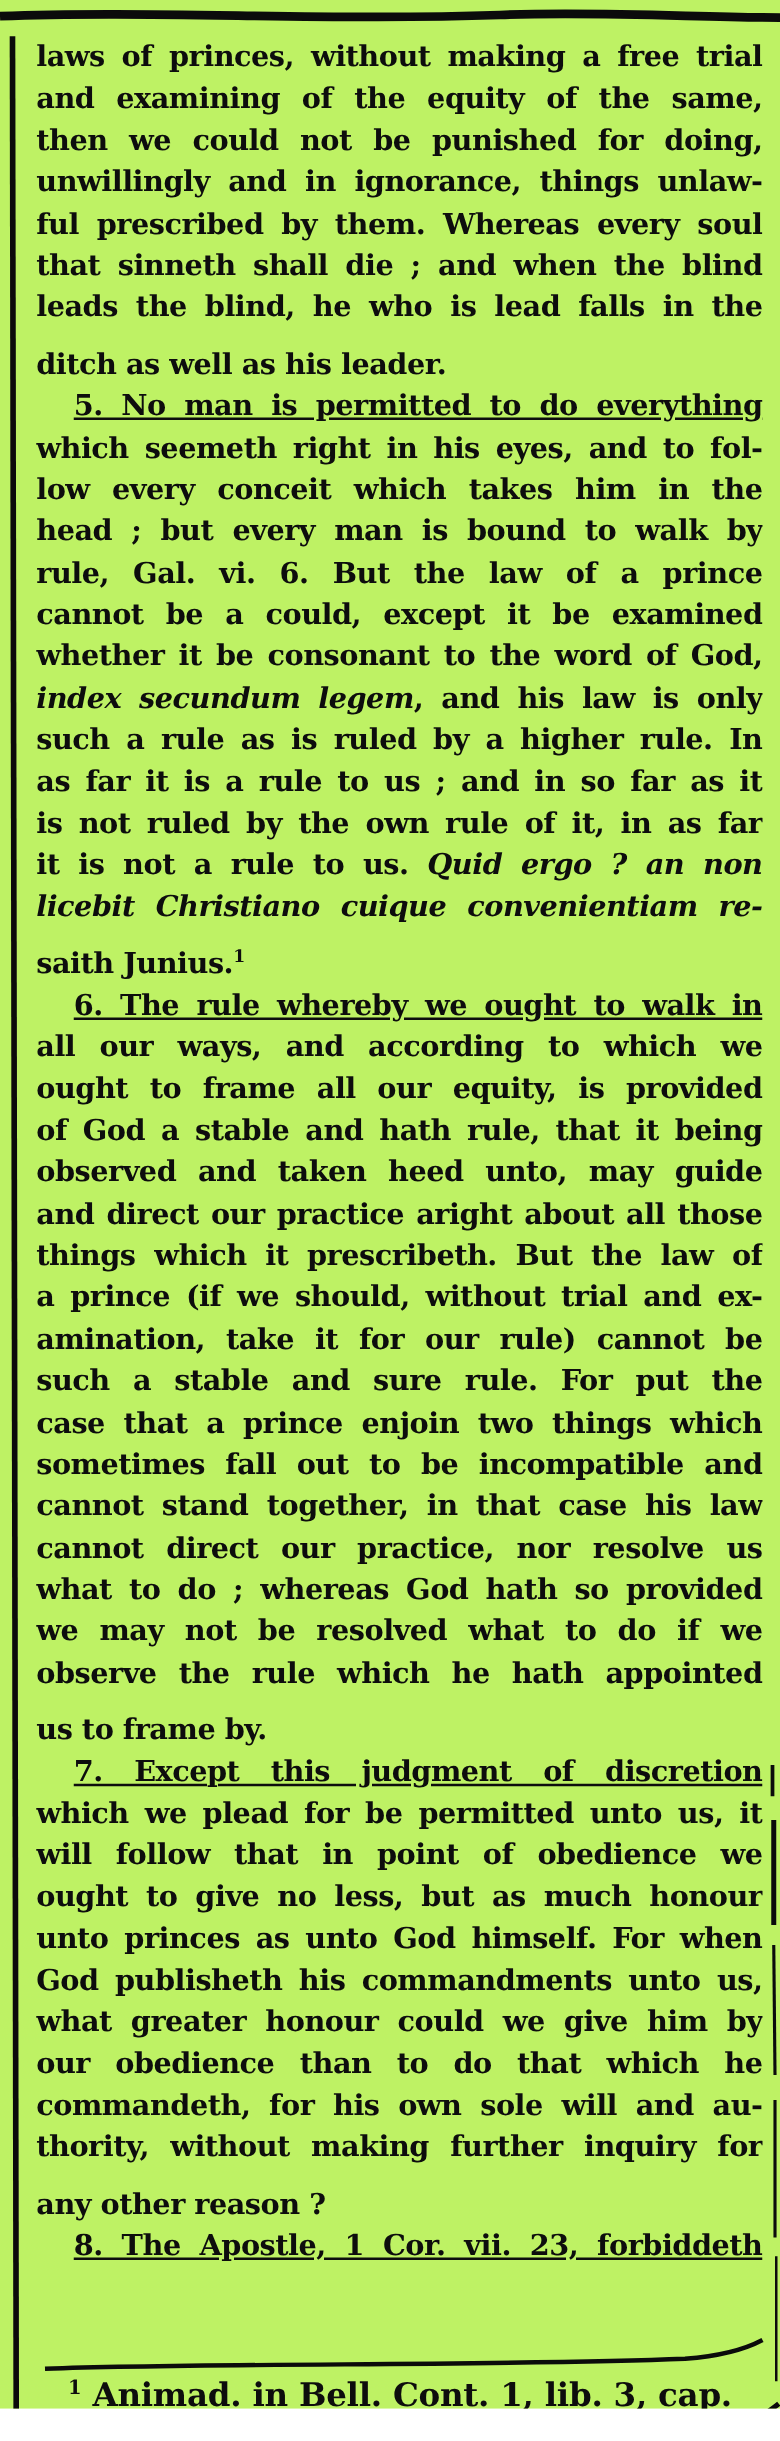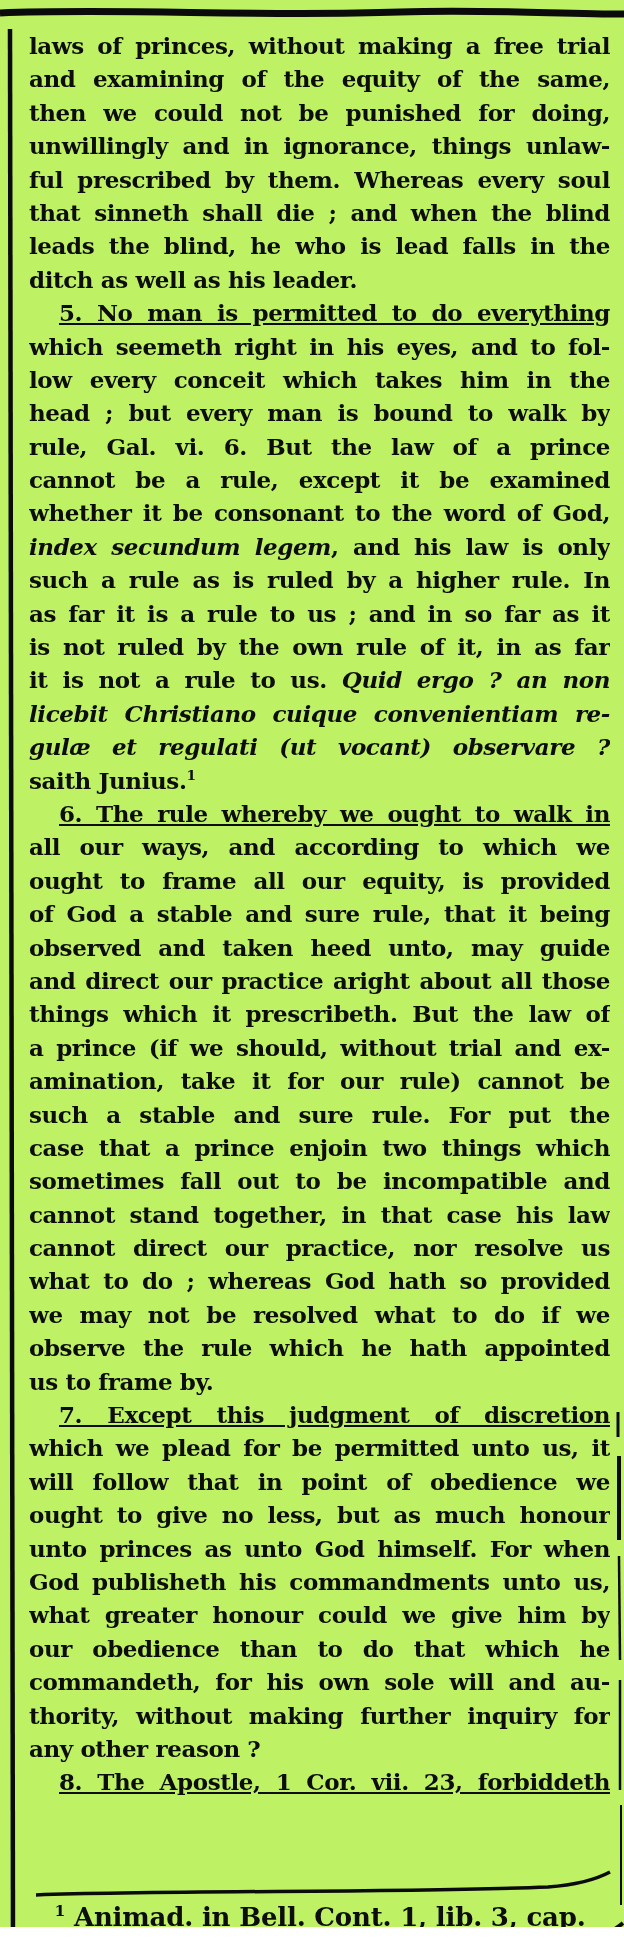--- a/index.html
+++ b/index.html
@@ -19,21 +19,21 @@
     font-size:23px;
     font-weight:600;
     line-height:33.4px;
     height:33.4px;
     letter-spacing:-0.4px;
     text-align:justify;
     text-align-last:justify;
     overflow:hidden;
     white-space:normal;
   }
-  .line.end{text-align-last:left;}
+  .line.end{text-align-last:left;margin-top:12px;}
   .line.indent{text-indent:30px;text-decoration:underline;}
   .line i{font-style:italic;}
   sup{font-size:0.6em;vertical-align:super;line-height:0;}
   .footnote{
     position:absolute;left:30px;top:1902px;width:580px;
     text-align:center;
     font-size:26px;font-weight:600;letter-spacing:-0.2px;
   }
 </style>
 </head>
@@ -60,34 +60,33 @@
       <div class="line">unwillingly and in ignorance, things unlaw-</div>
       <div class="line">ful prescribed by them.  Whereas every soul</div>
       <div class="line">that sinneth shall die ; and when the blind</div>
       <div class="line">leads the blind, he who is lead falls in the</div>
       <div class="line end">ditch as well as his leader.</div>
       <div class="line indent">5. No man is permitted to do everything</div>
       <div class="line">which seemeth right in his eyes, and to fol-</div>
       <div class="line">low every conceit which takes him in the</div>
       <div class="line">head ; but every man is bound to walk by</div>
       <div class="line">rule, Gal. vi. 6.  But the law of a prince</div>
-      <div class="line">cannot be a rule, except it be examined</div>
+      <div class="line">cannot be a could, except it be examined</div>
       <div class="line">whether it be consonant to the word of God,</div>
       <div class="line"><i>index secundum legem</i>, and his law is only</div>
       <div class="line">such a rule as is ruled by a higher rule.  In</div>
       <div class="line">as far it is a rule to us ; and in so far as it</div>
       <div class="line">is not ruled by the own rule of it, in as far</div>
       <div class="line">it is not a rule to us.  <i>Quid ergo ?  an non</i></div>
       <div class="line"><i>licebit Christiano cuique convenientiam re-</i></div>
-      <div class="line"><i>gulæ et regulati (ut vocant) observare ?</i></div>
       <div class="line end">saith Junius.<sup>1</sup></div>
       <div class="line indent">6. The rule whereby we ought to walk in</div>
       <div class="line">all our ways, and according to which we</div>
       <div class="line">ought to frame all our equity, is provided</div>
-      <div class="line">of God a stable and sure rule, that it being</div>
+      <div class="line">of God a stable and hath rule, that it being</div>
       <div class="line">observed and taken heed unto, may guide</div>
       <div class="line">and direct our practice aright about all those</div>
       <div class="line">things which it prescribeth.  But the law of</div>
       <div class="line">a prince (if we should, without trial and ex-</div>
       <div class="line">amination, take it for our rule) cannot be</div>
       <div class="line">such a stable and sure rule.  For put the</div>
       <div class="line">case that a prince enjoin two things which</div>
       <div class="line">sometimes fall out to be incompatible and</div>
       <div class="line">cannot stand together, in that case his law</div>
       <div class="line">cannot direct our practice, nor resolve us</div>

